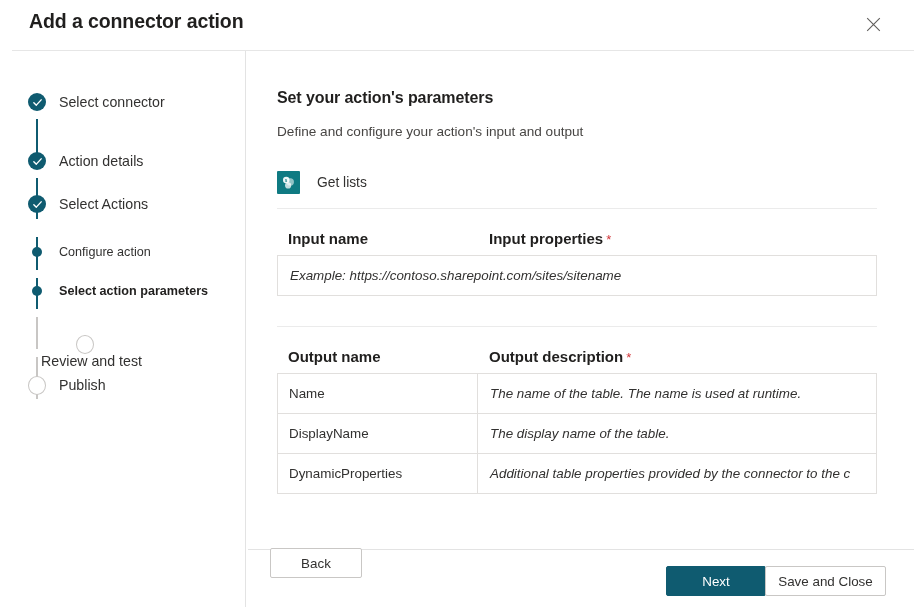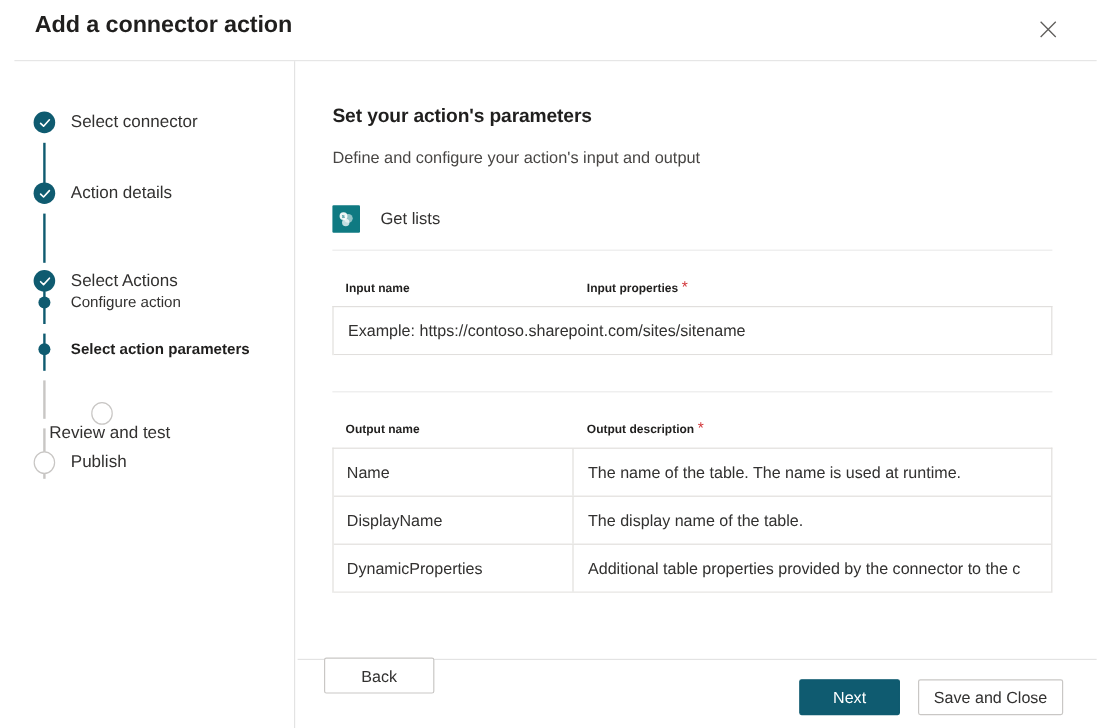--- a/index.html
+++ b/index.html
@@ -155,21 +155,21 @@
   
   .tbl-wrap { position: absolute; left: 31px; width: 632px; }
   .col-heads {
     display: flex;
     height: 32px;
     align-items: center;
   }
   .col-heads .ch1 { width: 200px; padding-left: 11px; }
   .col-heads .ch2 { padding-left: 12px; }
   .col-head-text {
-    font-size: 10px; font-weight: bold; color: #201f1e;
+    font-size: 15px; font-weight: bold; color: #201f1e;
   }
   .req { color: #d13438; font-size: 13px; margin-left: 3px; }
 
   .tbl {
     border: 1px solid #e1dfdd;
     border-bottom: none;
     width: 600px;
     overflow: hidden;
   }
   .trow {
@@ -187,20 +187,21 @@
     color: #323130;
   }
   .tcell-desc {
     flex: 1 1 auto;
     display: flex; align-items: center;
     padding-left: 12px;
     font-size: 13.4px;
     color: #323130;
     white-space: nowrap;
     overflow: hidden;
+    font-style: italic;
   }
 
   
   .footer-rule {
     position: absolute;
     left: 248px; top: 549px; width: 666px; height: 1px;
     background: #e3e3e3;
   }
   .btn {
     position: absolute;
@@ -216,21 +217,21 @@
     border: 1px solid #c9c7c5;
     color: #323130;
   }
   .btn-primary {
     background: #0f5b70;
     border: 1px solid #0f5b70;
     color: #ffffff;
   }
 
   #btn-back { left: 270px; top: 548px; width: 92px; }
-  #btn-next { left: 666px; top: 566px; width: 84px; }
+  #btn-next { left: 666px; top: 566px; width: 100px; }
   #btn-saveclose { left: 765px; top: 566px; width: 121px; }
 </style>
 </head>
 <body>
 
 <div class="dialog">
 
   <div class="header">
     <div class="dialog-title">Add a connector action</div>
     <button class="close-btn" aria-label="Close">
@@ -263,21 +264,21 @@
 
     <div class="step" style="top: 99px;">
       <span class="marker done">
         <svg width="11" height="11" viewBox="0 0 12 12" aria-hidden="true">
           <path d="M2 6.3 L4.7 8.9 L10 3.1" stroke="#ffffff" stroke-width="1.5" fill="none" stroke-linecap="round" stroke-linejoin="round"></path>
         </svg>
       </span>
       <span class="step-label">Action details</span>
     </div>
 
-    <div class="step" style="top: 172px; text-align: center;">
+    <div class="step" style="top: 142px; text-align: center;">
       <span class="marker done">
         <svg width="11" height="11" viewBox="0 0 12 12" aria-hidden="true">
           <path d="M2 6.3 L4.7 8.9 L10 3.1" stroke="#ffffff" stroke-width="1.5" fill="none" stroke-linecap="round" stroke-linejoin="round"></path>
         </svg>
       </span>
       <span class="step-label">Select Actions</span>
     </div>
 
     <div class="step" style="top: 190px;">
       <span class="marker pending-dot"></span>

